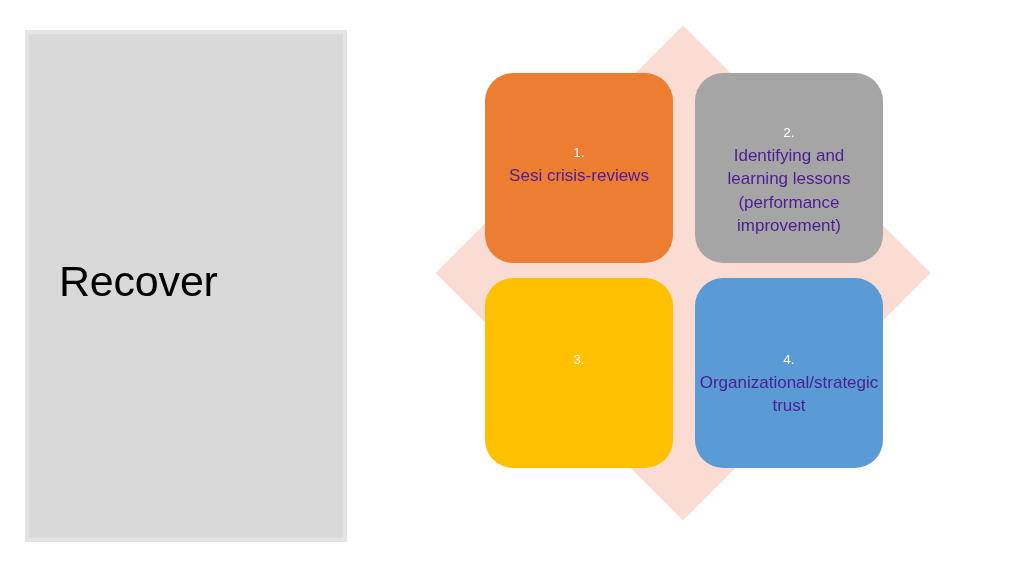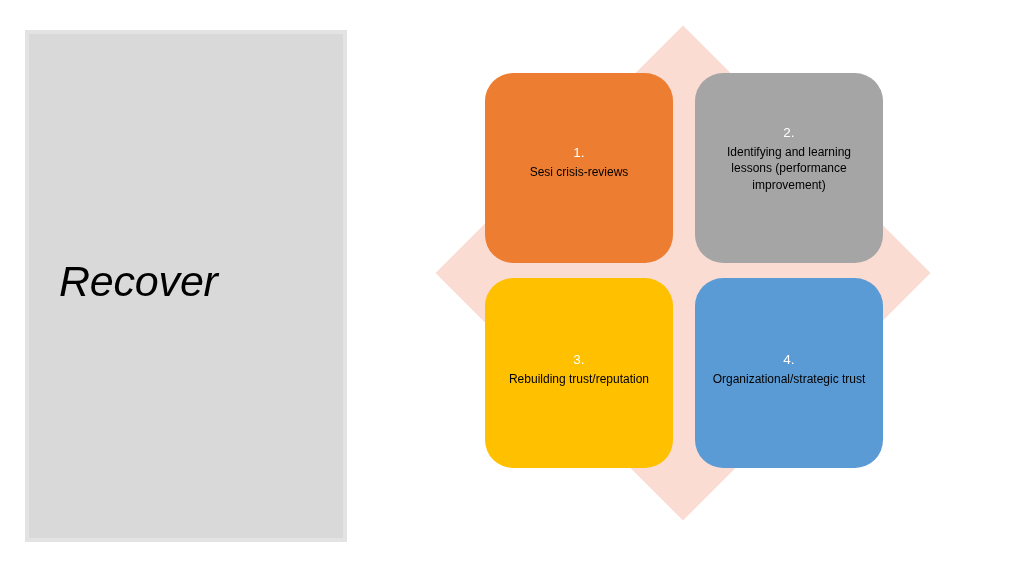--- a/index.html
+++ b/index.html
@@ -48,21 +48,20 @@
     padding-bottom: 8px;
     box-sizing: border-box;
   }
   .title-line {
     color: #000000;
     font-size: 43px;
     line-height: 1.10;
     font-weight: 400;
     letter-spacing: -0.2px;
     white-space: nowrap;
-    font-style: italic;
   }
 
   
   #diagram {
     position: absolute;
     left: 420px;
     top: 0px;
     width: 604px;
     height: 576px;
   }
@@ -103,23 +102,23 @@
     padding: 6px 12px;
     color: #ffffff;
     text-align: center;
   }
   .cell-num {
     font-size: 13.5px;
     line-height: 1.55;
     color: #ffffff;
   }
   .cell-text {
-    font-size: 12px;
+    font-size: 17px;
     line-height: 1.38;
-    color: #000000;
+    color: #4c1d95;
   }
   
   #cell-1 { justify-content: flex-start; padding-top: 70px; }
   #cell-2 { justify-content: flex-start; padding-top: 50px; }
   #cell-3 { justify-content: flex-start; padding-top: 72px; }
   #cell-4 { justify-content: flex-start; padding-top: 72px; }
 </style>
 </head>
 <body>
 
@@ -142,21 +141,20 @@
         <div class="cell-text">Sesi crisis-reviews</div>
       </div>
 
       <div class="cell" id="cell-2" style="background: rgb(165, 165, 165); color: rgb(255, 255, 255);">
         <div class="cell-num">2.</div>
         <div class="cell-text">Identifying and learning lessons (performance improvement)</div>
       </div>
 
       <div class="cell" id="cell-3" style="background: rgb(255, 192, 0); color: rgb(255, 255, 255);">
         <div class="cell-num">3.</div>
-        <div class="cell-text">Rebuilding trust/reputation</div>
       </div>
 
       <div class="cell" id="cell-4" style="background: rgb(91, 155, 213); color: rgb(255, 255, 255);">
         <div class="cell-num">4.</div>
         <div class="cell-text">Organizational/strategic trust</div>
       </div>
 
     </div>
   </div>
 

